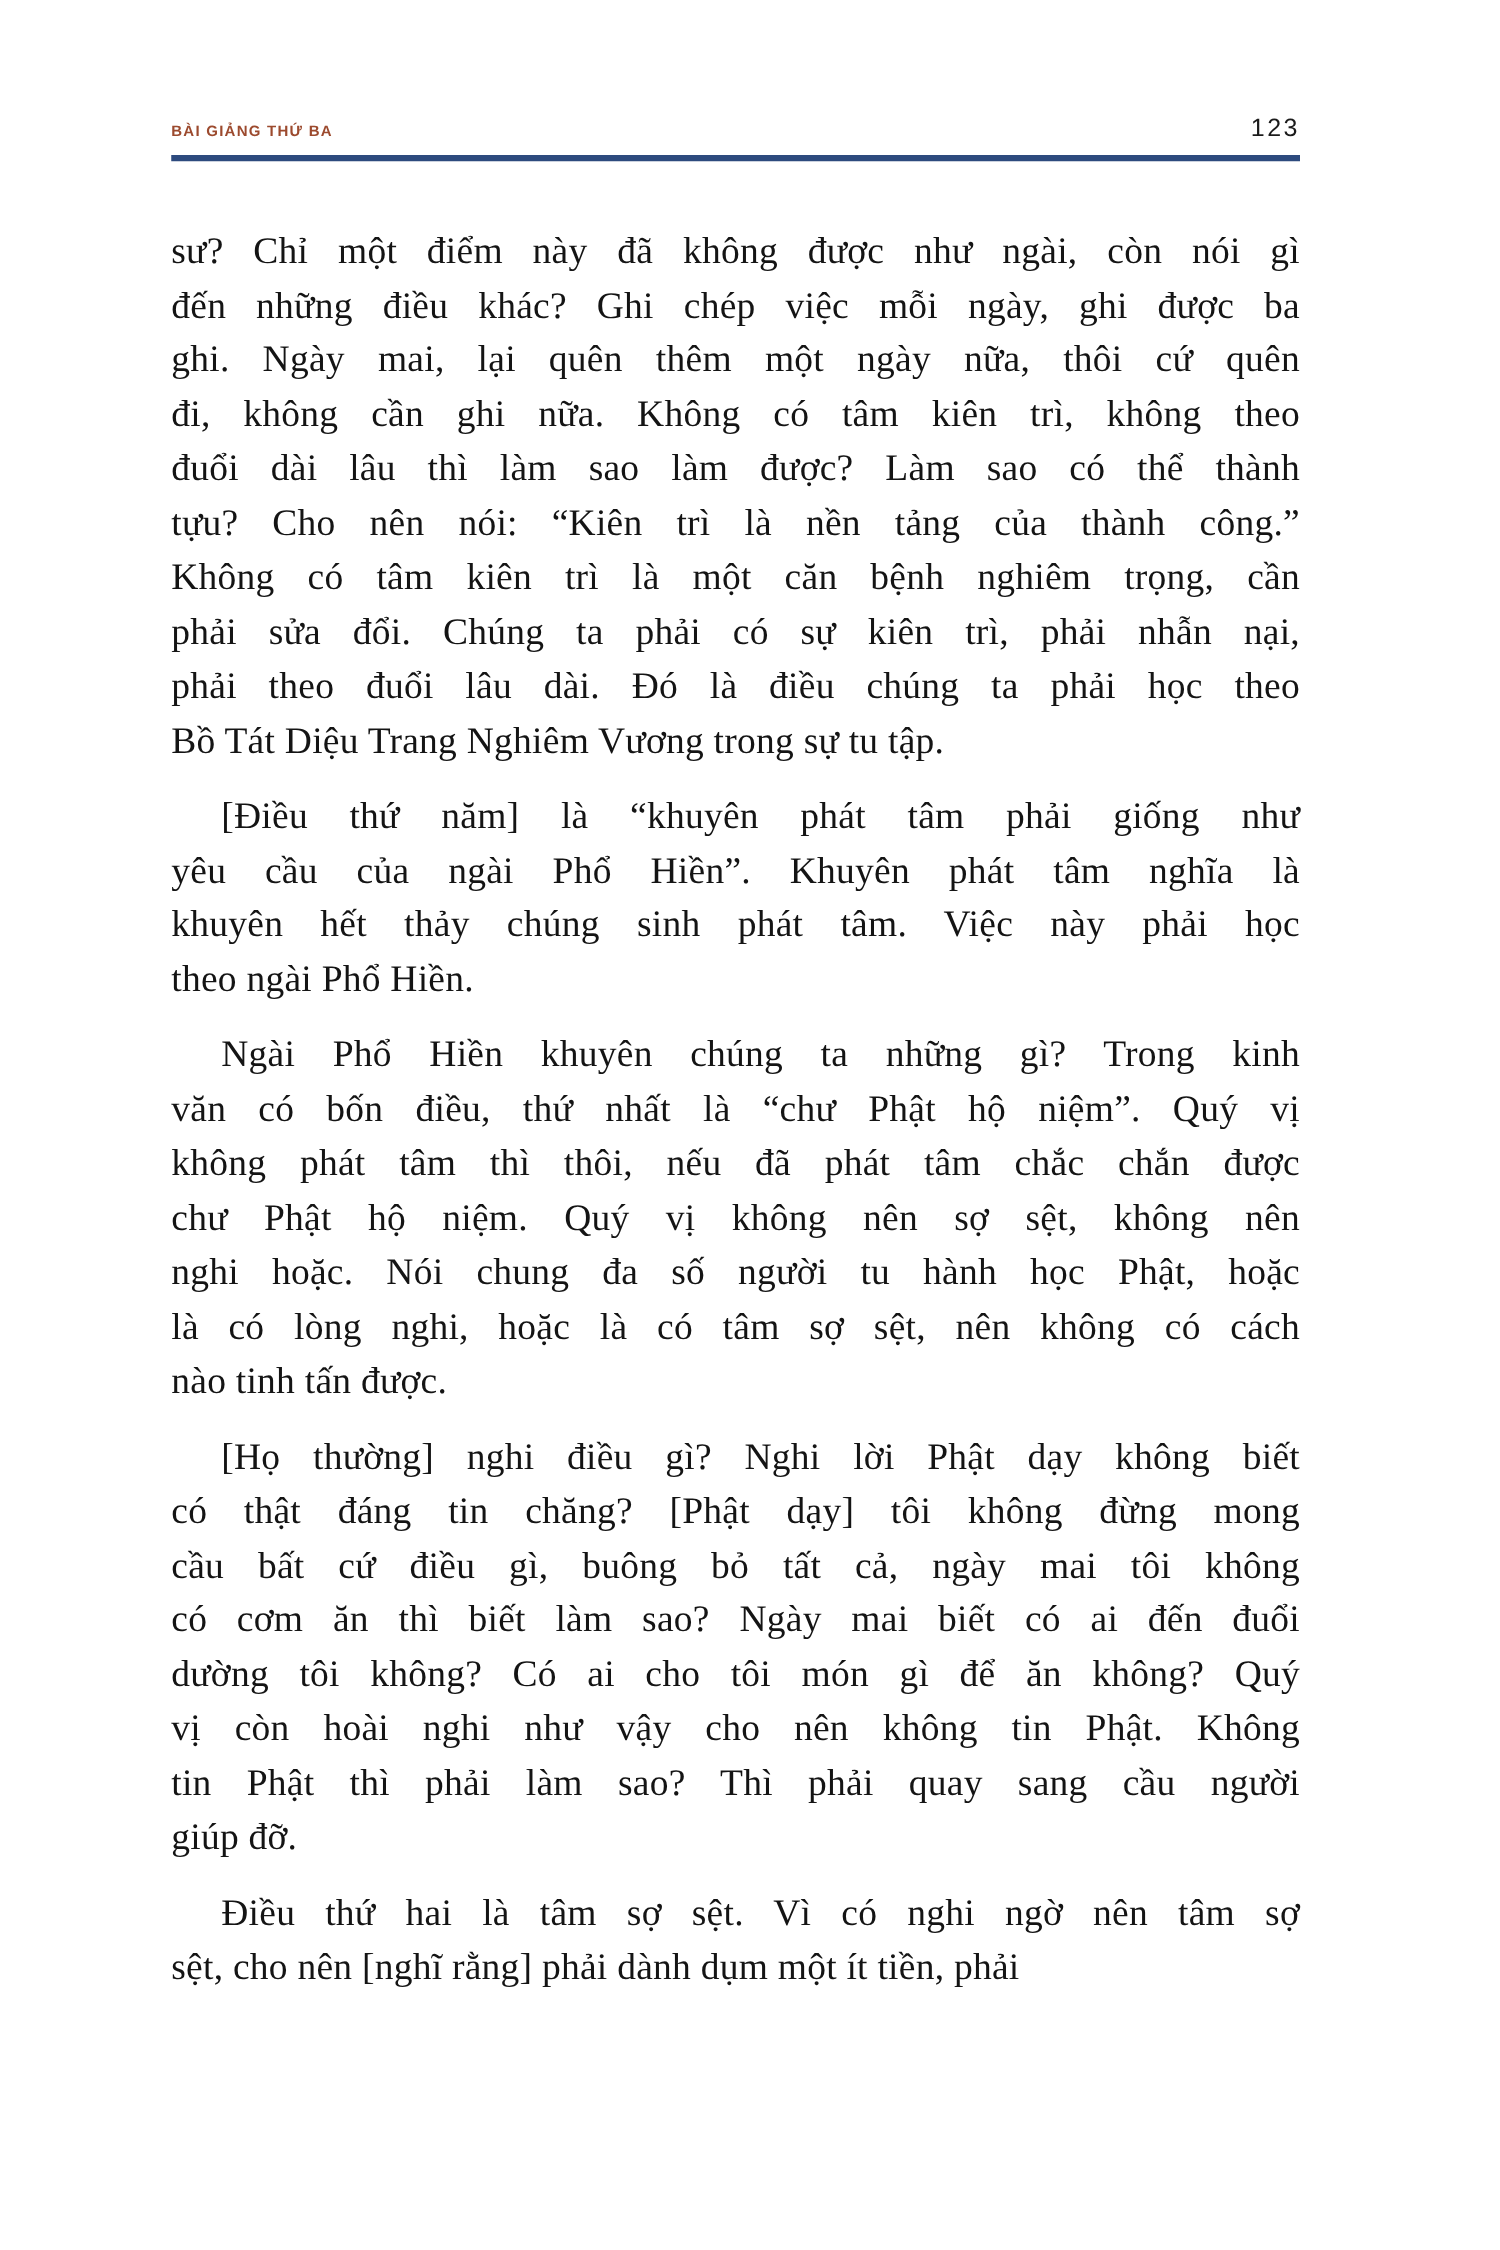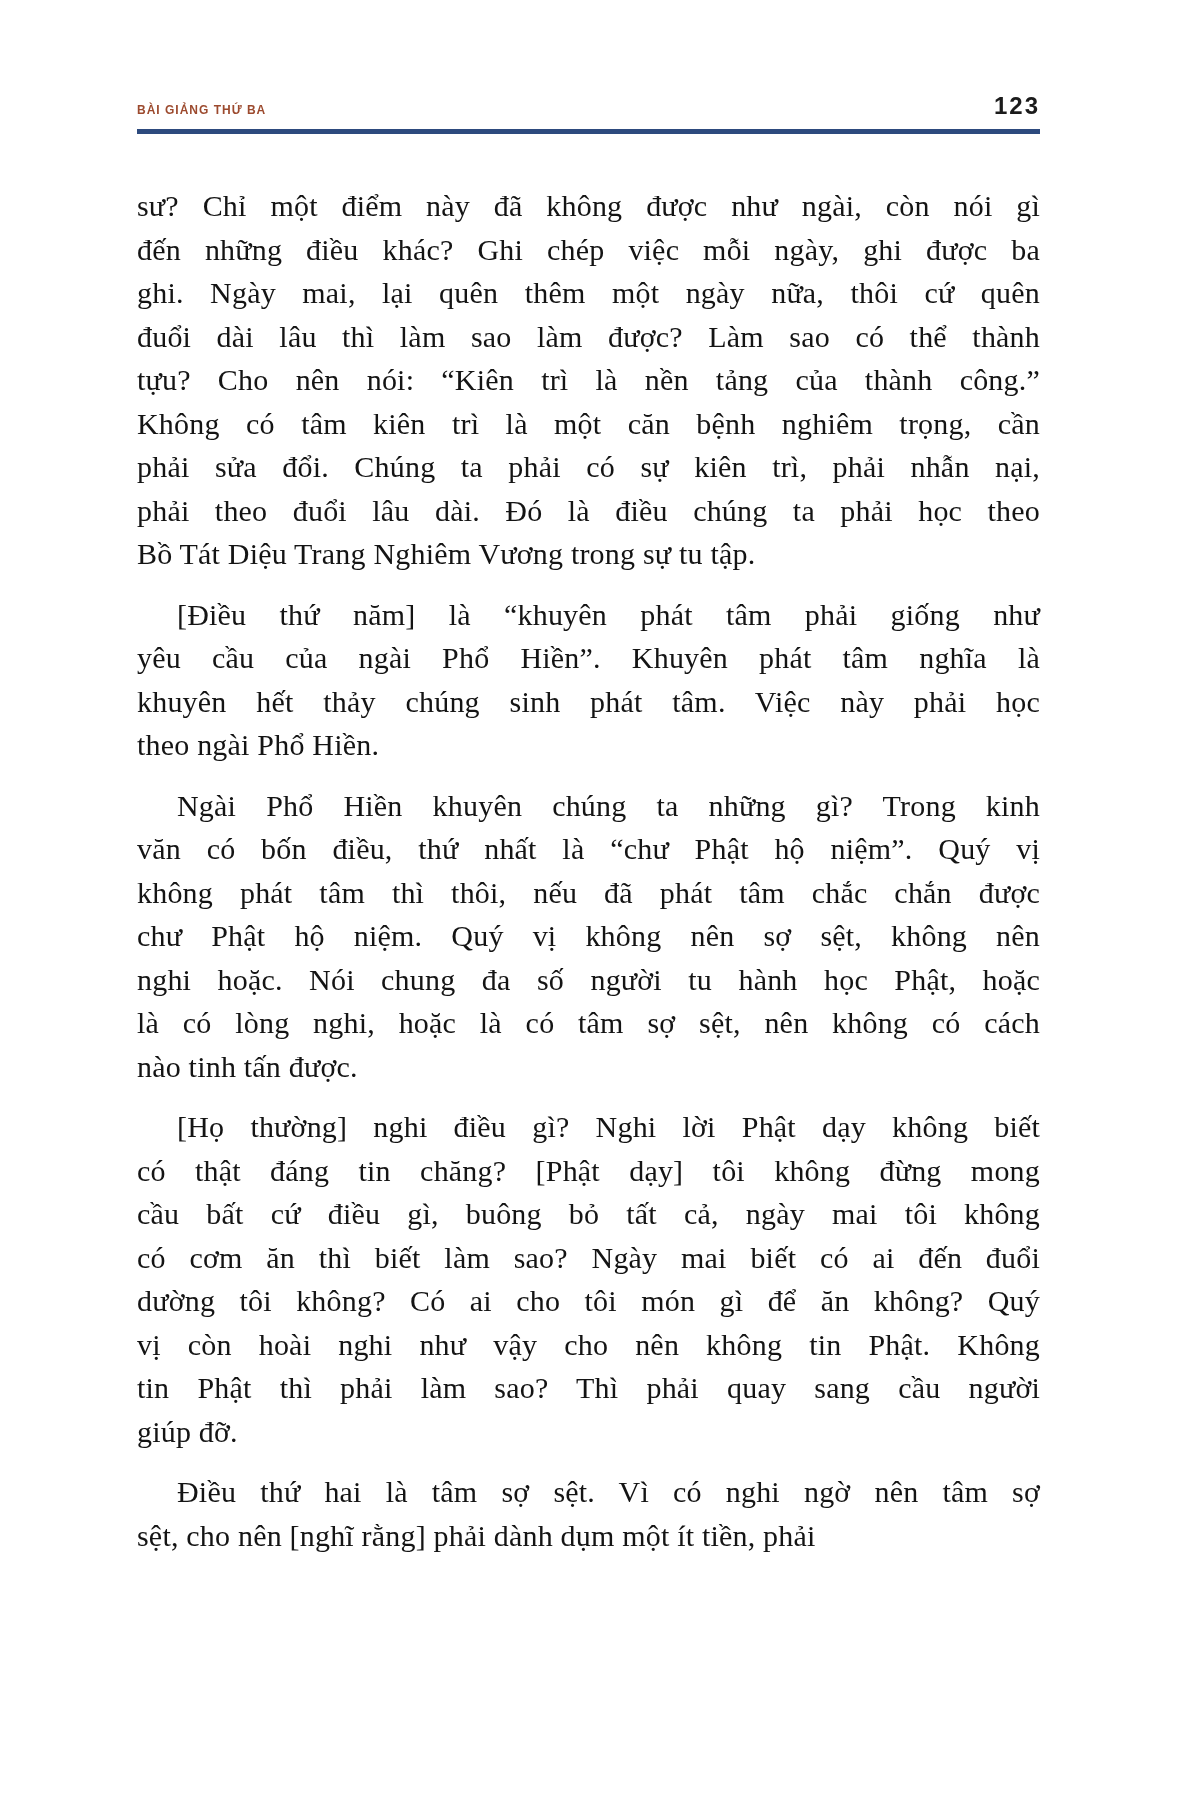--- a/index.html
+++ b/index.html
@@ -29,22 +29,22 @@
   }
   .section-title {
     font-family: "Liberation Sans", "DejaVu Sans", sans-serif;
     font-weight: 700;
     font-size: 12px;
     letter-spacing: 1px;
     color: var(--title-color, #9c4a2e);
   }
   .page-number {
     font-family: "Liberation Sans", "DejaVu Sans", sans-serif;
-    font-weight: 700;
-    font-size: 24px;
+    font-weight: 400;
+    font-size: 20px;
     letter-spacing: 2px;
     color: var(--page-number-color, #1b1b1b);
   }
   .header-rule {
     margin-top: 9px;
     height: 5px;
     background: var(--rule-color, #2d4a7e);
   }
   .page-body {
     margin-top: 50px;
@@ -75,20 +75,21 @@
     <div class="header-row">
       <span class="section-title">BÀI GIẢNG THỨ BA</span>
       <span class="page-number">123</span>
     </div>
     <div class="header-rule"></div>
     <div class="page-body">
         <div class="paragraph">
           <div class="line">sư? Chỉ một điểm này đã không được như ngài, còn nói gì</div>
           <div class="line">đến những điều khác? Ghi chép việc mỗi ngày, ghi được ba</div>
           <div class="line">ghi. Ngày mai, lại quên thêm một ngày nữa, thôi cứ quên</div>
+          <div class="line">đi, không cần ghi nữa. Không có tâm kiên trì, không theo</div>
           <div class="line">đuổi dài lâu thì làm sao làm được? Làm sao có thể thành</div>
           <div class="line">tựu? Cho nên nói: “Kiên trì là nền tảng của thành công.”</div>
           <div class="line">Không có tâm kiên trì là một căn bệnh nghiêm trọng, cần</div>
           <div class="line">phải sửa đổi. Chúng ta phải có sự kiên trì, phải nhẫn nại,</div>
           <div class="line">phải theo đuổi lâu dài. Đó là điều chúng ta phải học theo</div>
           <div class="line last">Bồ Tát Diệu Trang Nghiêm Vương trong sự tu tập.</div>
         </div>
         <div class="paragraph">
           <div class="line first-indent">[Điều thứ năm] là “khuyên phát tâm phải giống như</div>
           <div class="line">yêu cầu của ngài Phổ Hiền”. Khuyên phát tâm nghĩa là</div>

